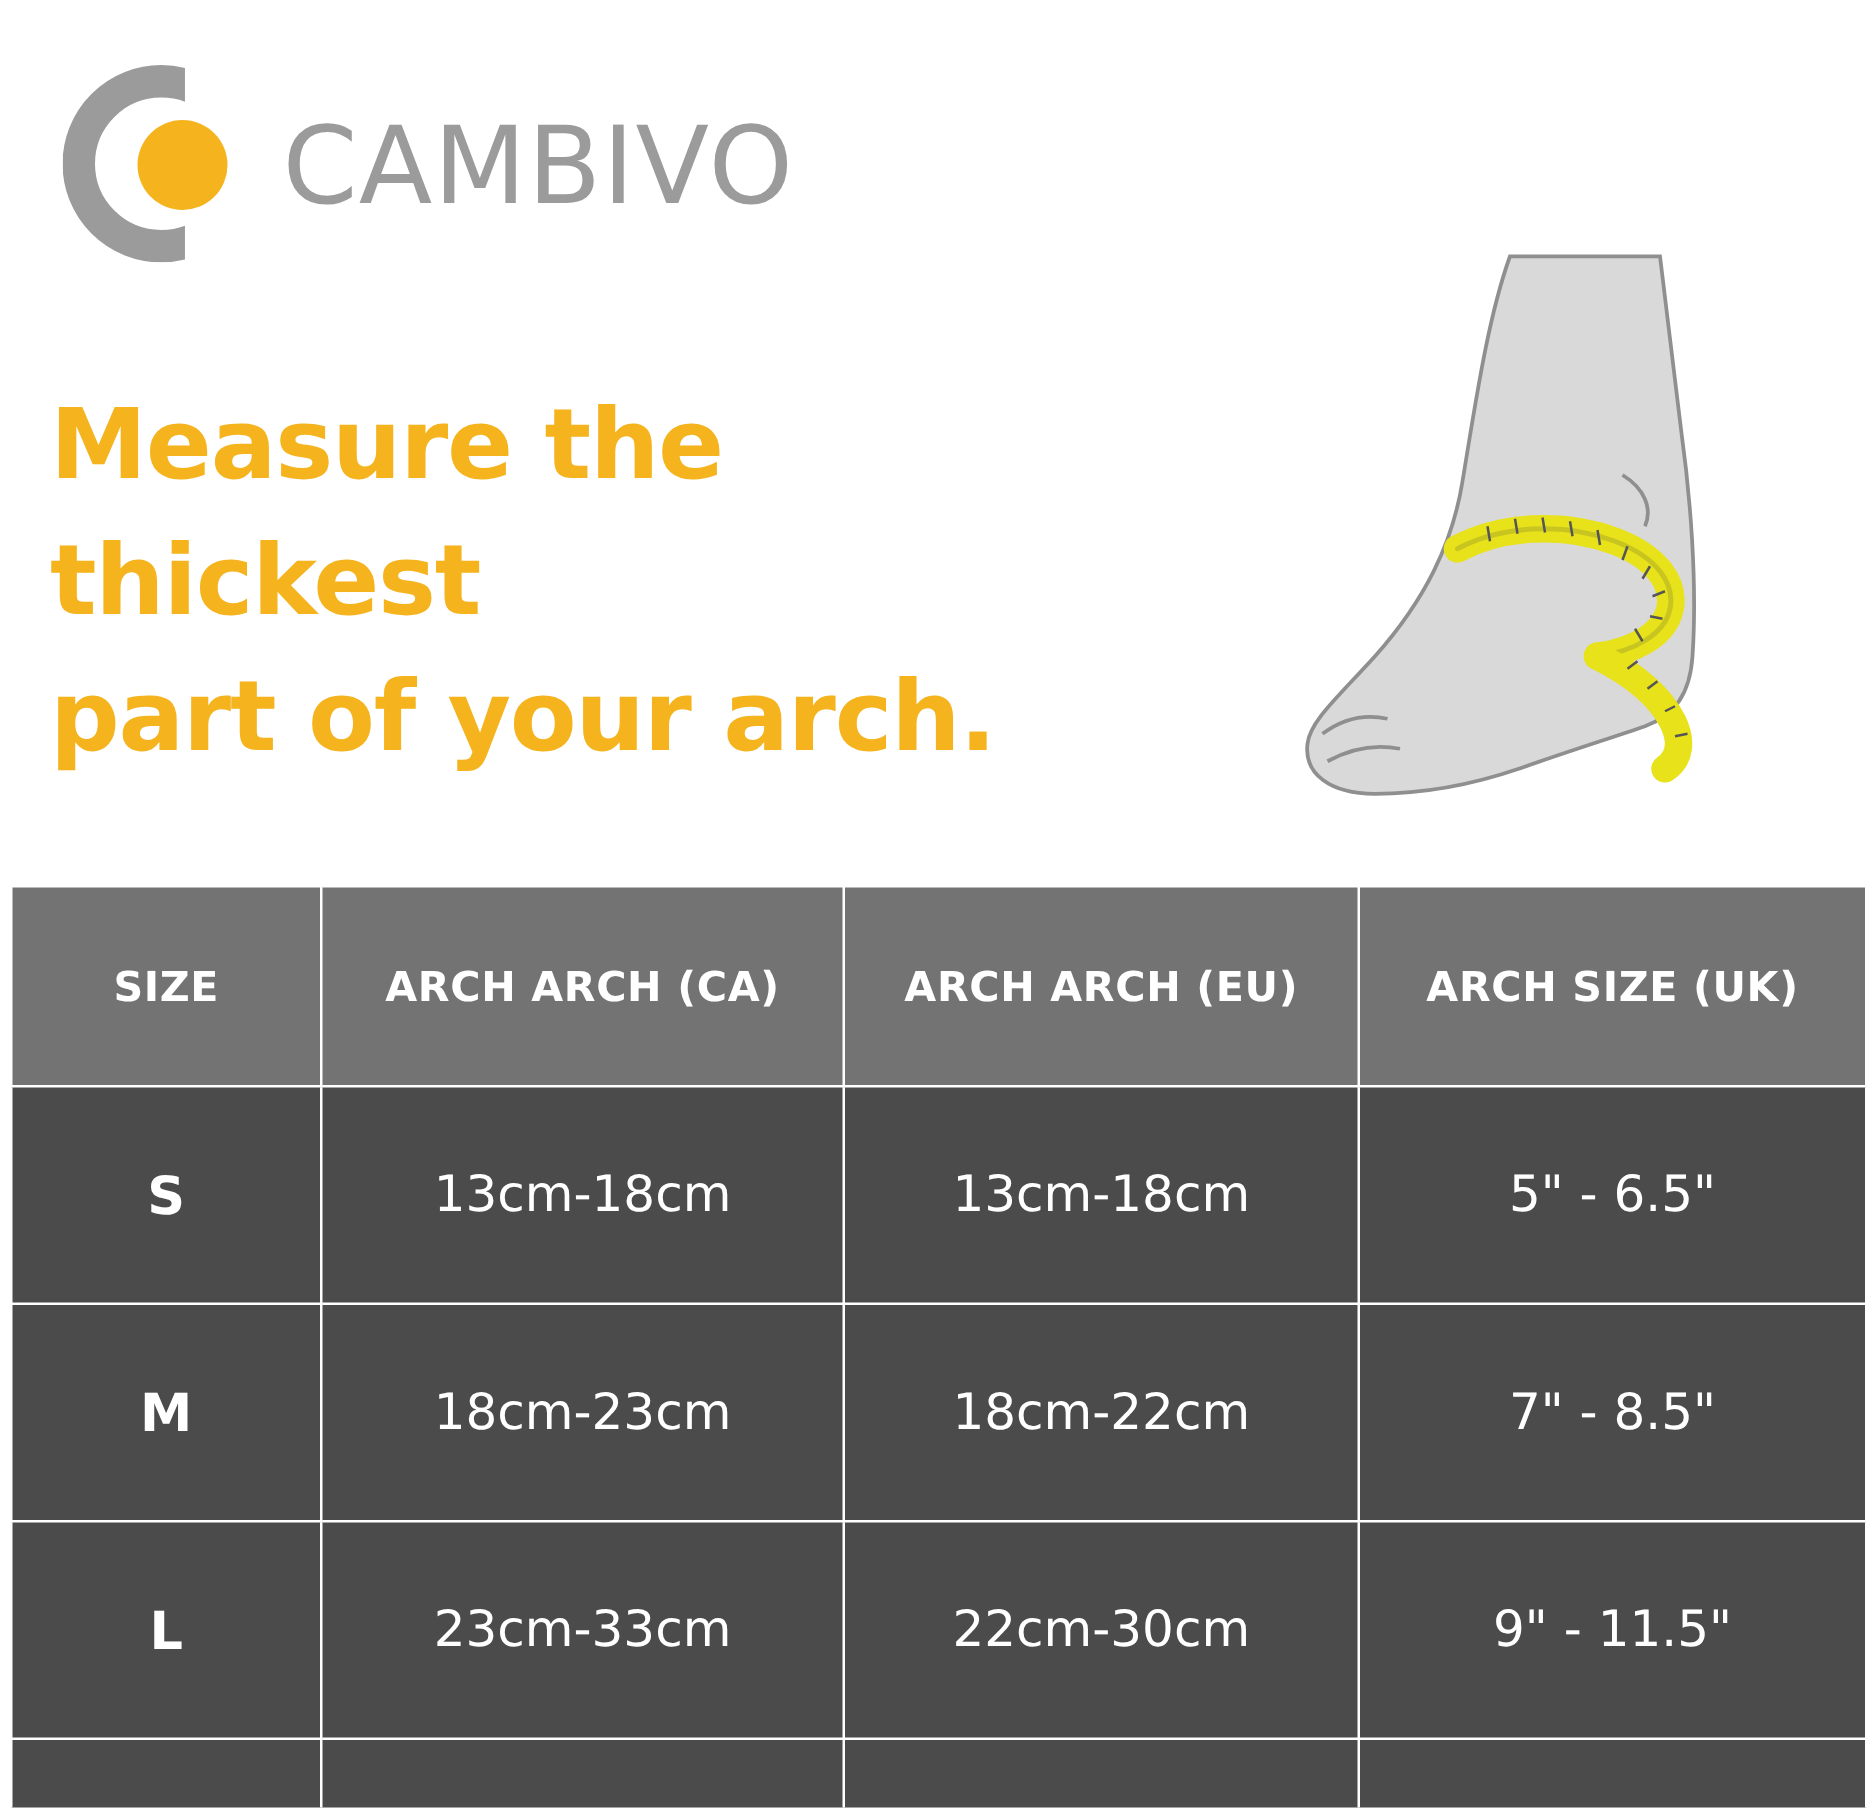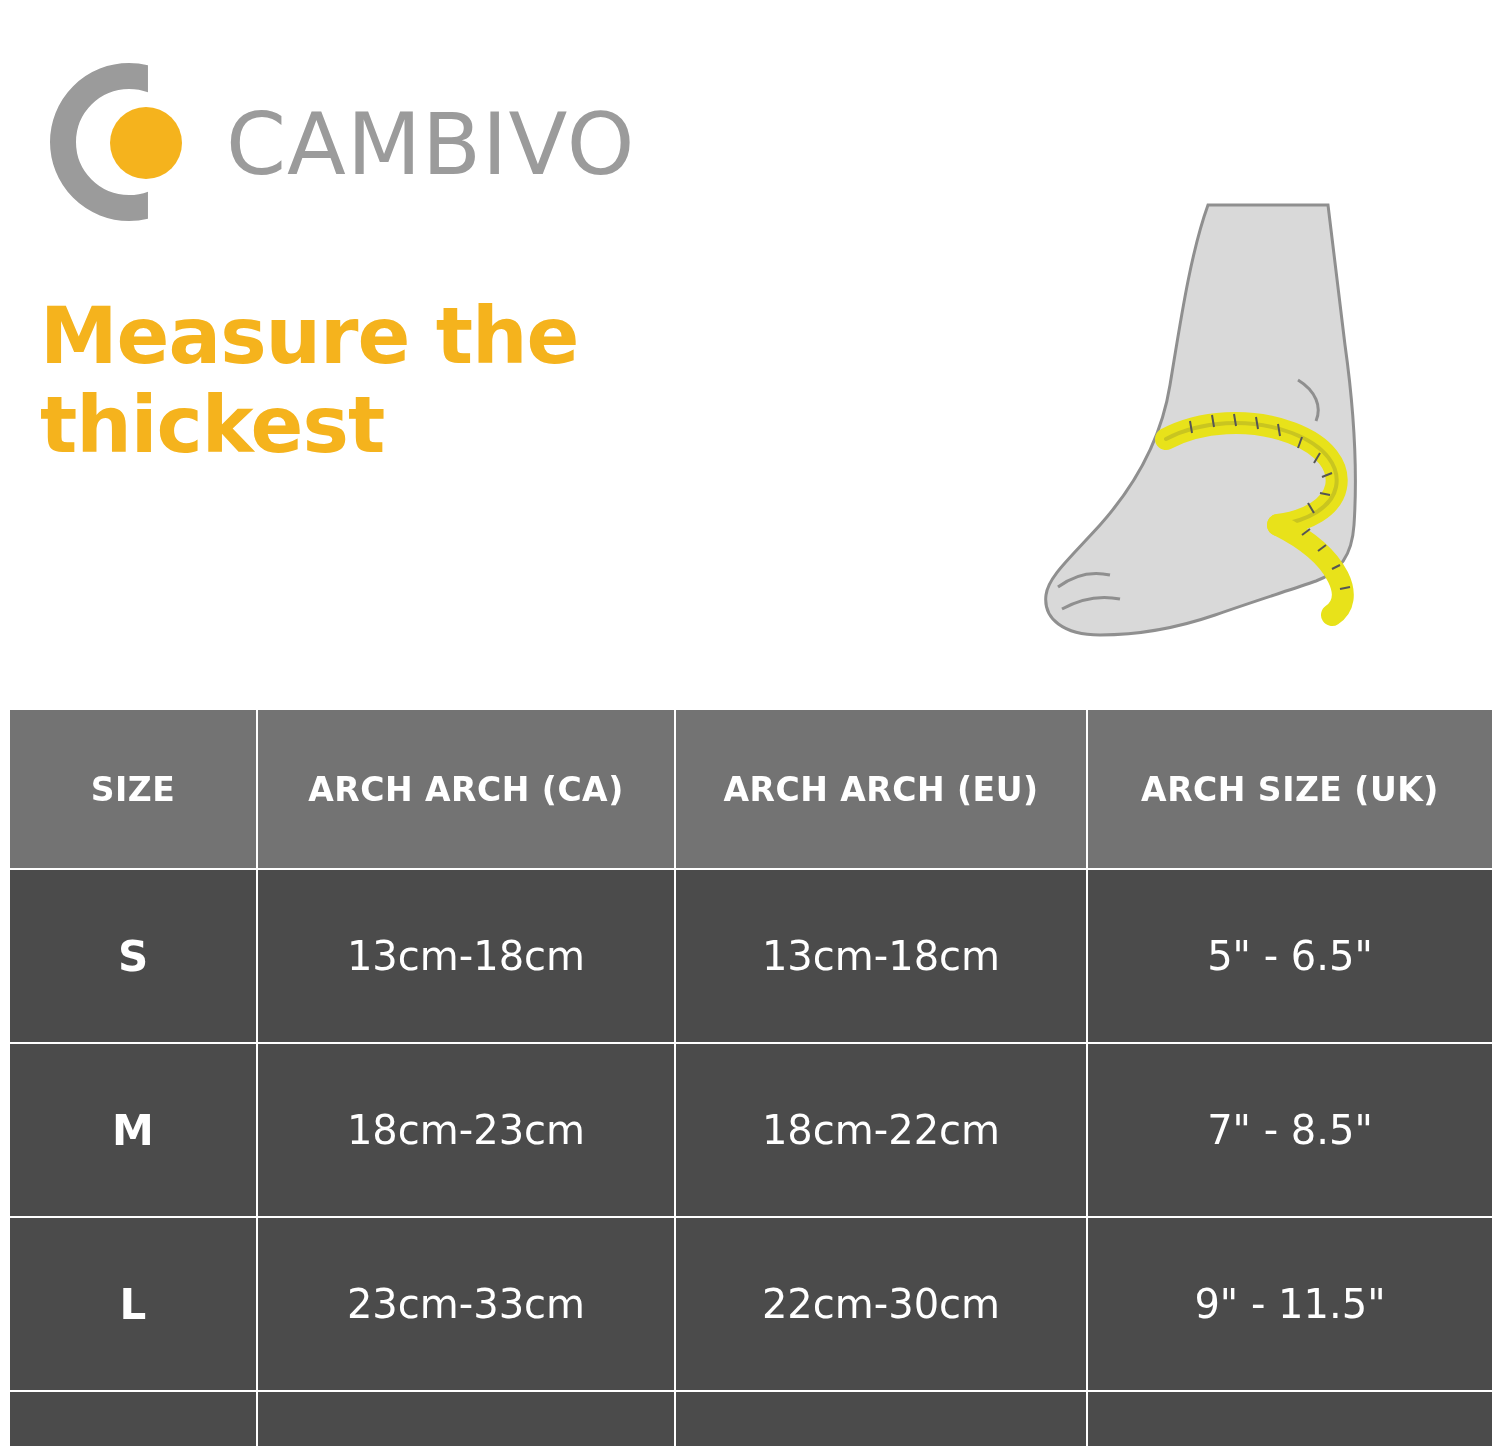--- a/index.html
+++ b/index.html
@@ -13,21 +13,21 @@
     font-family: "DejaVu Sans", "Liberation Sans", sans-serif;
     color: #ffffff;
     position: relative;
     overflow: hidden;
   }
 
   
   .brand {
     position: absolute;
     left: 34px;
-    top: 49px;
+    top: 38px;
     display: flex;
     align-items: center;
     height: 190px;
   }
   .brand-mark {
     width: 200px;
     height: 190px;
     position: relative;
     flex: none;
   }
@@ -65,21 +65,21 @@
     position: absolute;
     left: 40px;
     top: 292px;
     width: 1000px;
     color: #f5b31d;
     font-size: 78px;
     font-weight: 700;
     line-height: 1.14;
     letter-spacing: -1px;
   }
-  .headline .line { display: block; white-space: pre; }
+  .headline .line { display: block; white-space: pre; margin-top: 20px; }
 
   
   .foot-figure {
     position: absolute;
     left: 1040px;
     top: 195px;
     width: 420px;
     height: 460px;
   }
 
@@ -128,20 +128,21 @@
   <div class="brand-mark">
     <div class="ring"></div>
     <div class="dot"></div>
   </div>
   <div class="brand-name">CAMBIVO</div>
 </div>
 
 <div class="headline">
   <span class="line">Measure the</span>
   <span class="line">thickest</span>
+  <span class="line">part of your arch.</span>
 </div>
 
 <div class="foot-figure">
   <svg viewBox="0 0 420 460" width="420" height="460" aria-hidden="true">
 
     <path d="M168 10 C150 60 140 130 130 190
              C122 240 100 285 60 330
              C30 363 8 382 6 400
              C3 424 24 440 60 440
              C100 440 140 432 175 420

